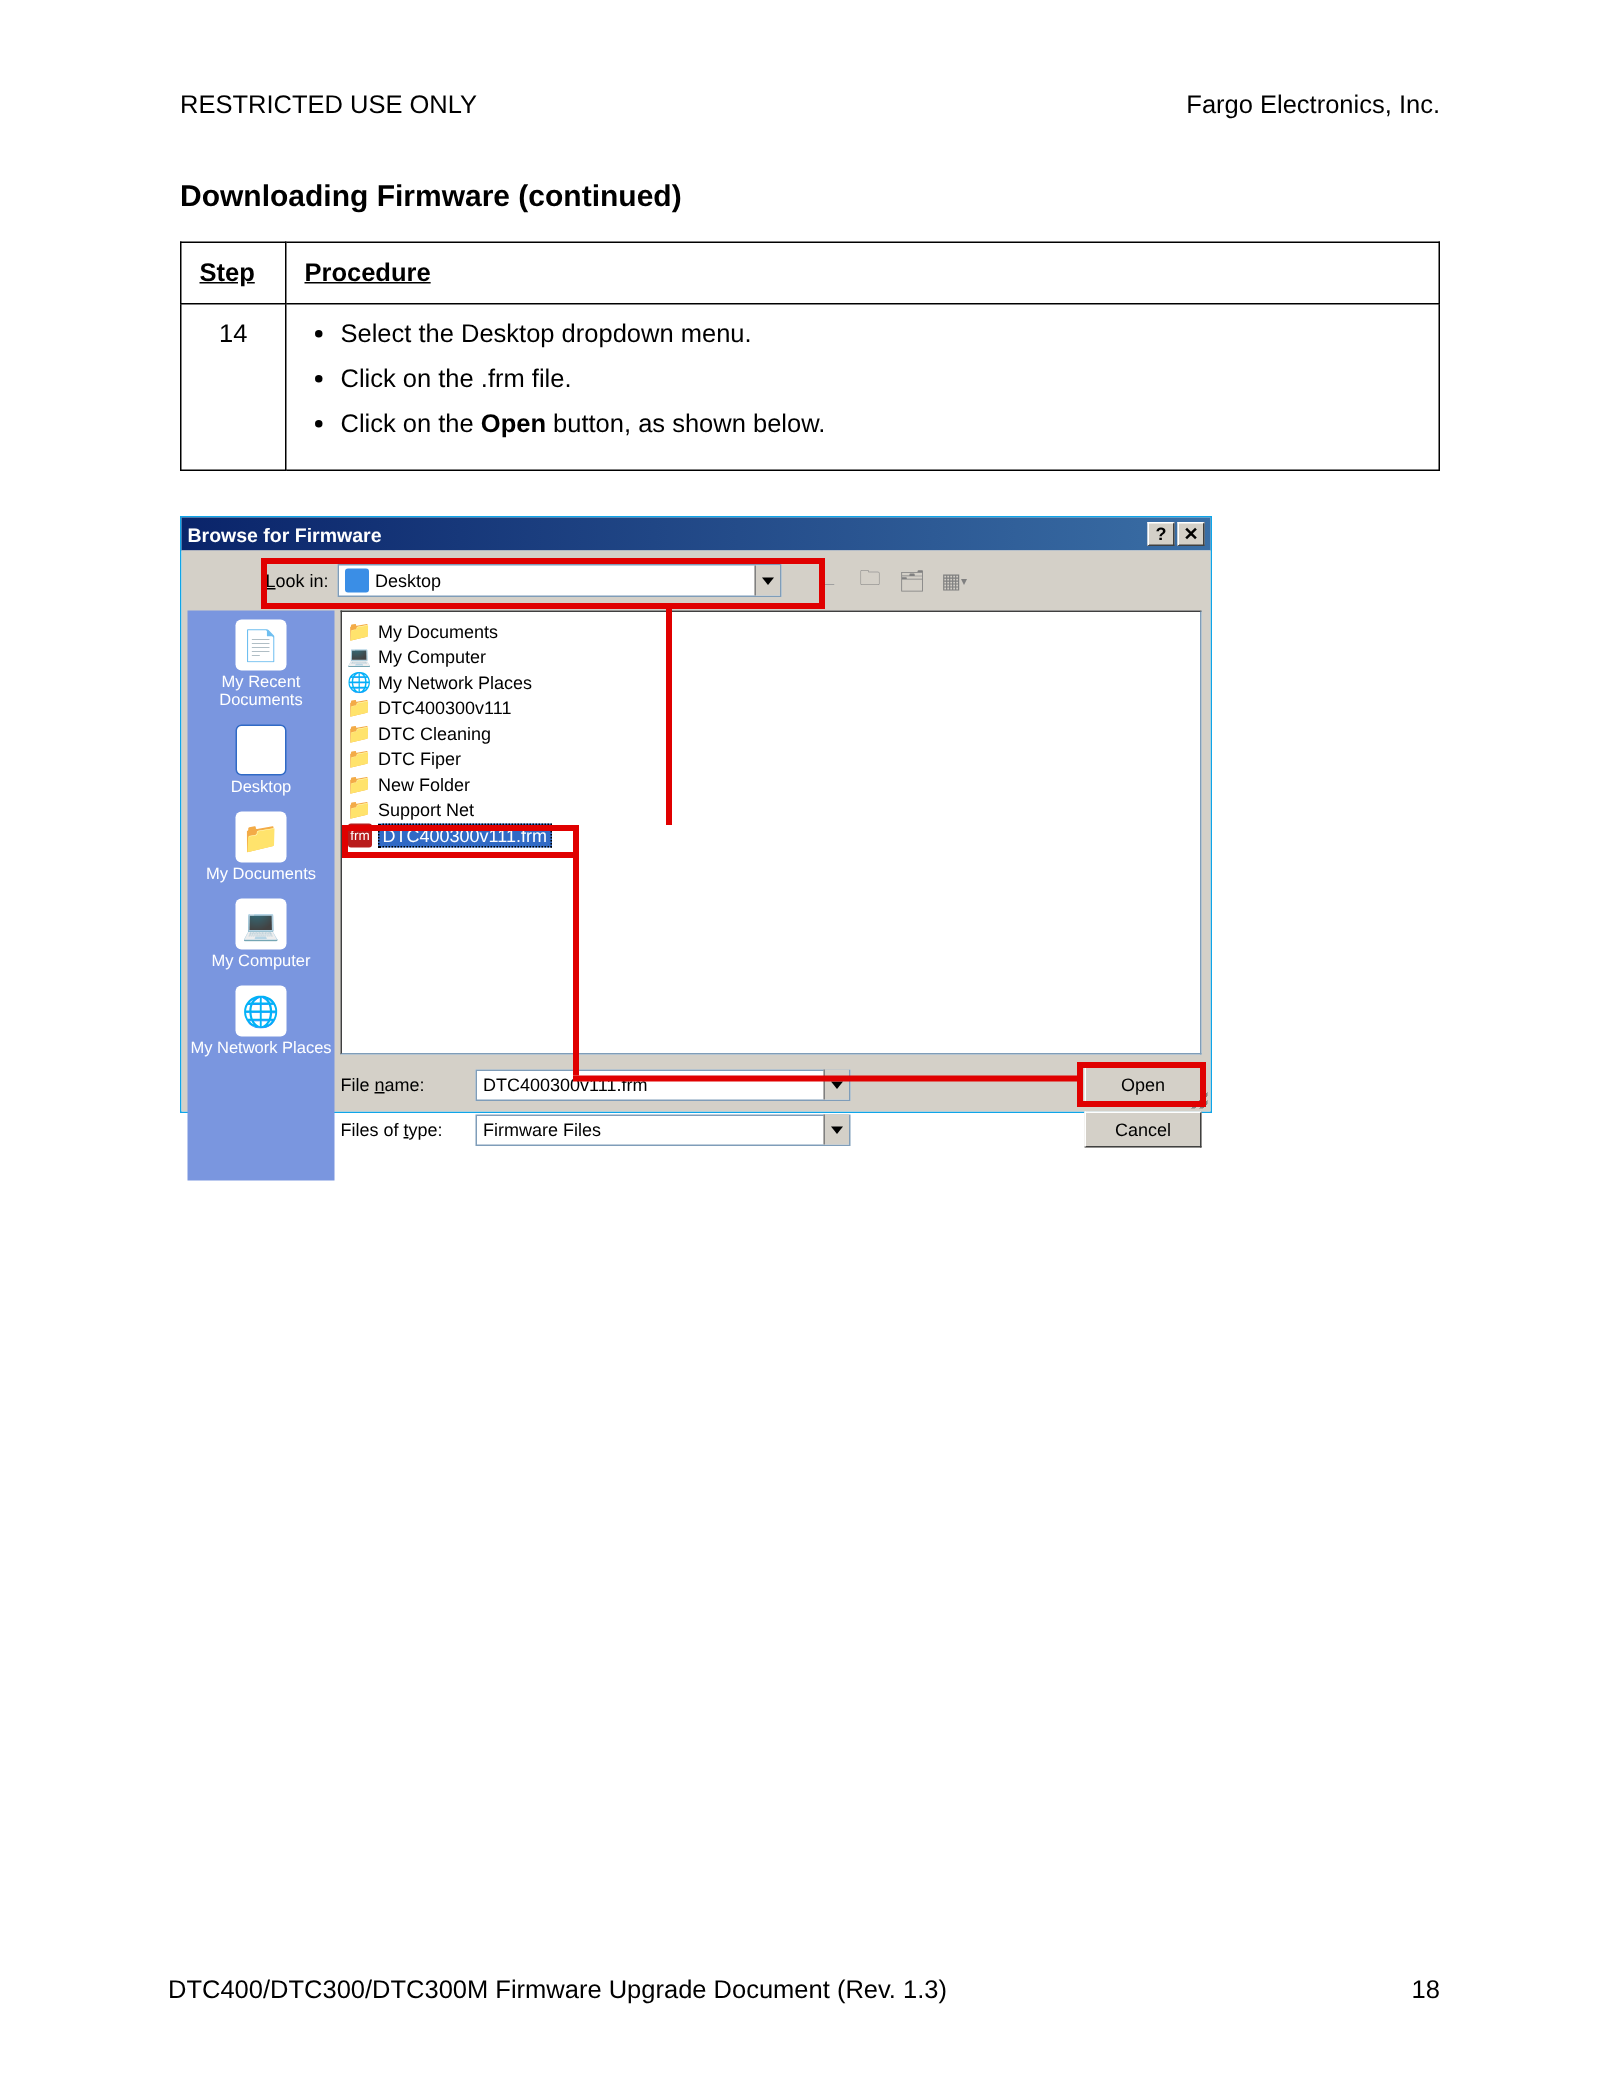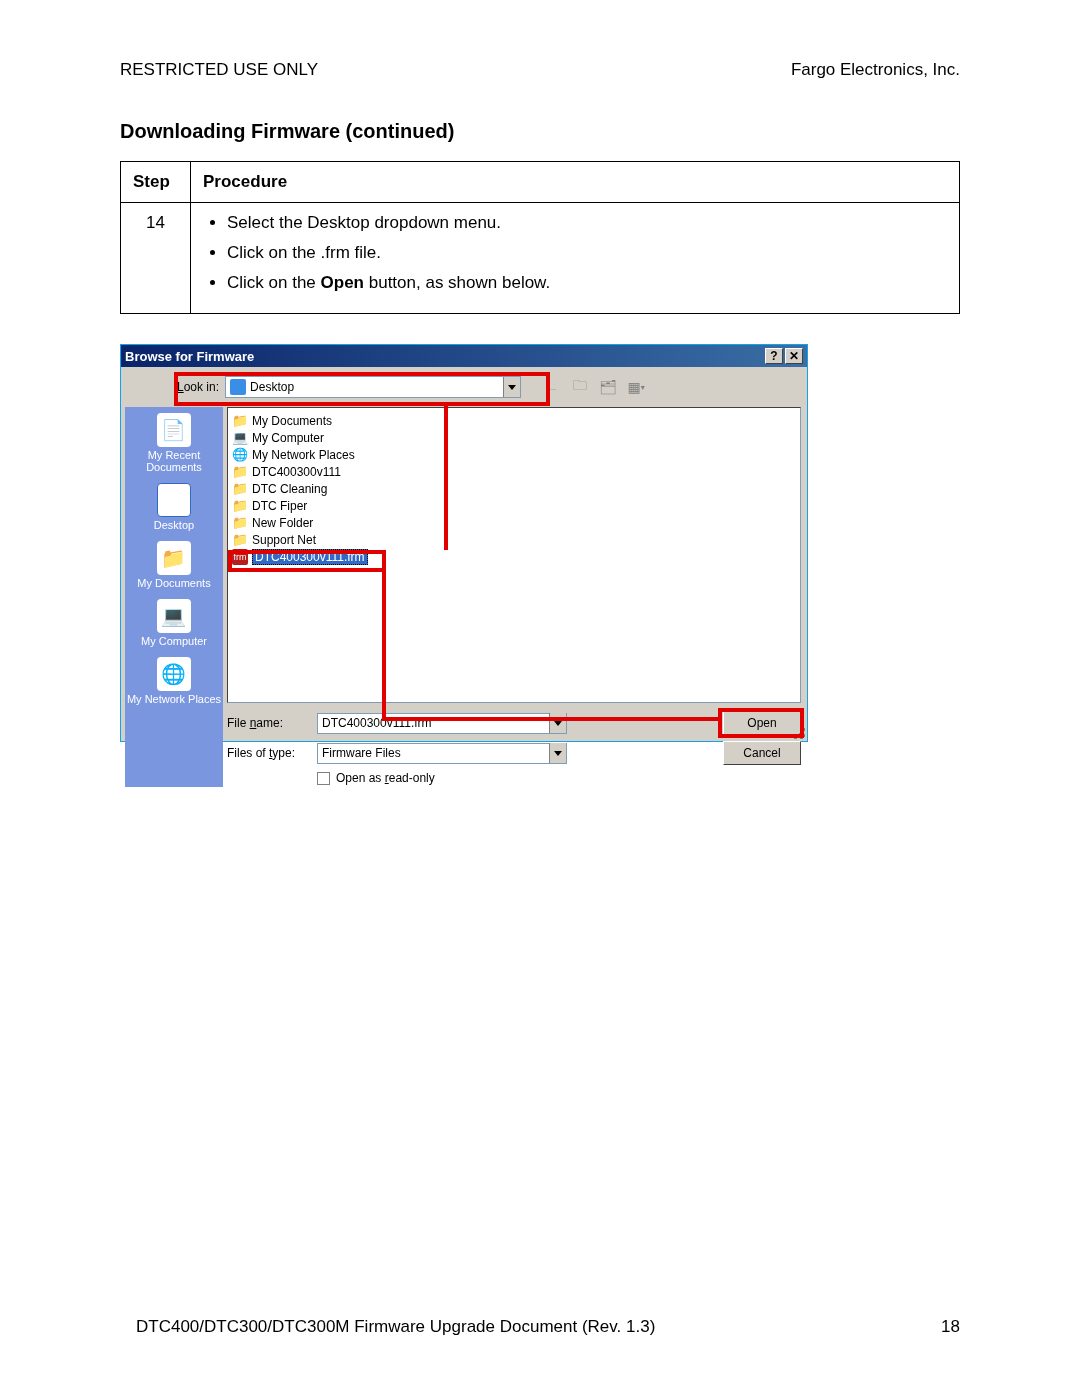--- a/index.html
+++ b/index.html
@@ -32,21 +32,21 @@
     width: 100%;
     border-collapse: collapse;
     font-size: 17px;
   }
   table.proc th, table.proc td {
     border: 1px solid #000;
     padding: 10px 12px;
     vertical-align: top;
     text-align: left;
   }
-  table.proc th { font-weight: bold; }
+  table.proc th { font-weight: bold; text-decoration: underline; }
   table.proc td.step { text-align: center; width: 70px; }
   table.proc ul { margin: 0; padding-left: 24px; }
   table.proc ul li { margin-bottom: 10px; }
   .bold { font-weight: bold; }
 
   
   .dialog-wrap {
     margin-top: 30px;
     border: 1px solid #0ea5e9;
     width: 688px;
@@ -192,21 +192,21 @@
   
   .line { position:absolute;background:#e00000;pointer-events:none; }
   .v1 { left:323px; top:39px; width:4px; height:144px; }       
   .v2 { left:261px; top:205px; width:4px; height:145px; }      
   .h1 { left:261px; top:350px; width:340px; height:4px; }      
 
   .footer-row {
     display:flex;justify-content:space-between;
     font-size:17px;
     position:absolute;
-    bottom:60px; left:136px; right:120px;text-align:center;
+    bottom:60px; left:112px; right:120px;text-align:center;
   }
 
   .tri-down {
     width:0;height:0;border-left:4px solid transparent;border-right:4px solid transparent;border-top:5px solid #000;
   }
   .underline-first::first-letter { text-decoration: underline; }
 </style>
 </head>
 <body>
 
@@ -341,24 +341,20 @@
         <div class="frow">
           <span class="flabel">Files of <u>t</u>ype:</span>
           <div class="fdrop">
             <span style="flex:1">Firmware Files</span>
             <div class="drop-btn">
                 <div class="tri-down"></div>
               </div>
           </div>
           <div class="dlg-btn">Cancel</div>
         </div>
-        <div class="chk">
-          <div class="chk-box"></div>
-          <span>Open as <u>r</u>ead-only</span>
-        </div>
       </div>
 
       <div class="resize-grip"></div>
 
       <div class="hl hl-lookin"></div>
       <div class="hl hl-file"></div>
       <div class="hl hl-open"></div>
       <div class="line v1"></div>
       <div class="line v2"></div>
       <div class="line h1"></div>

